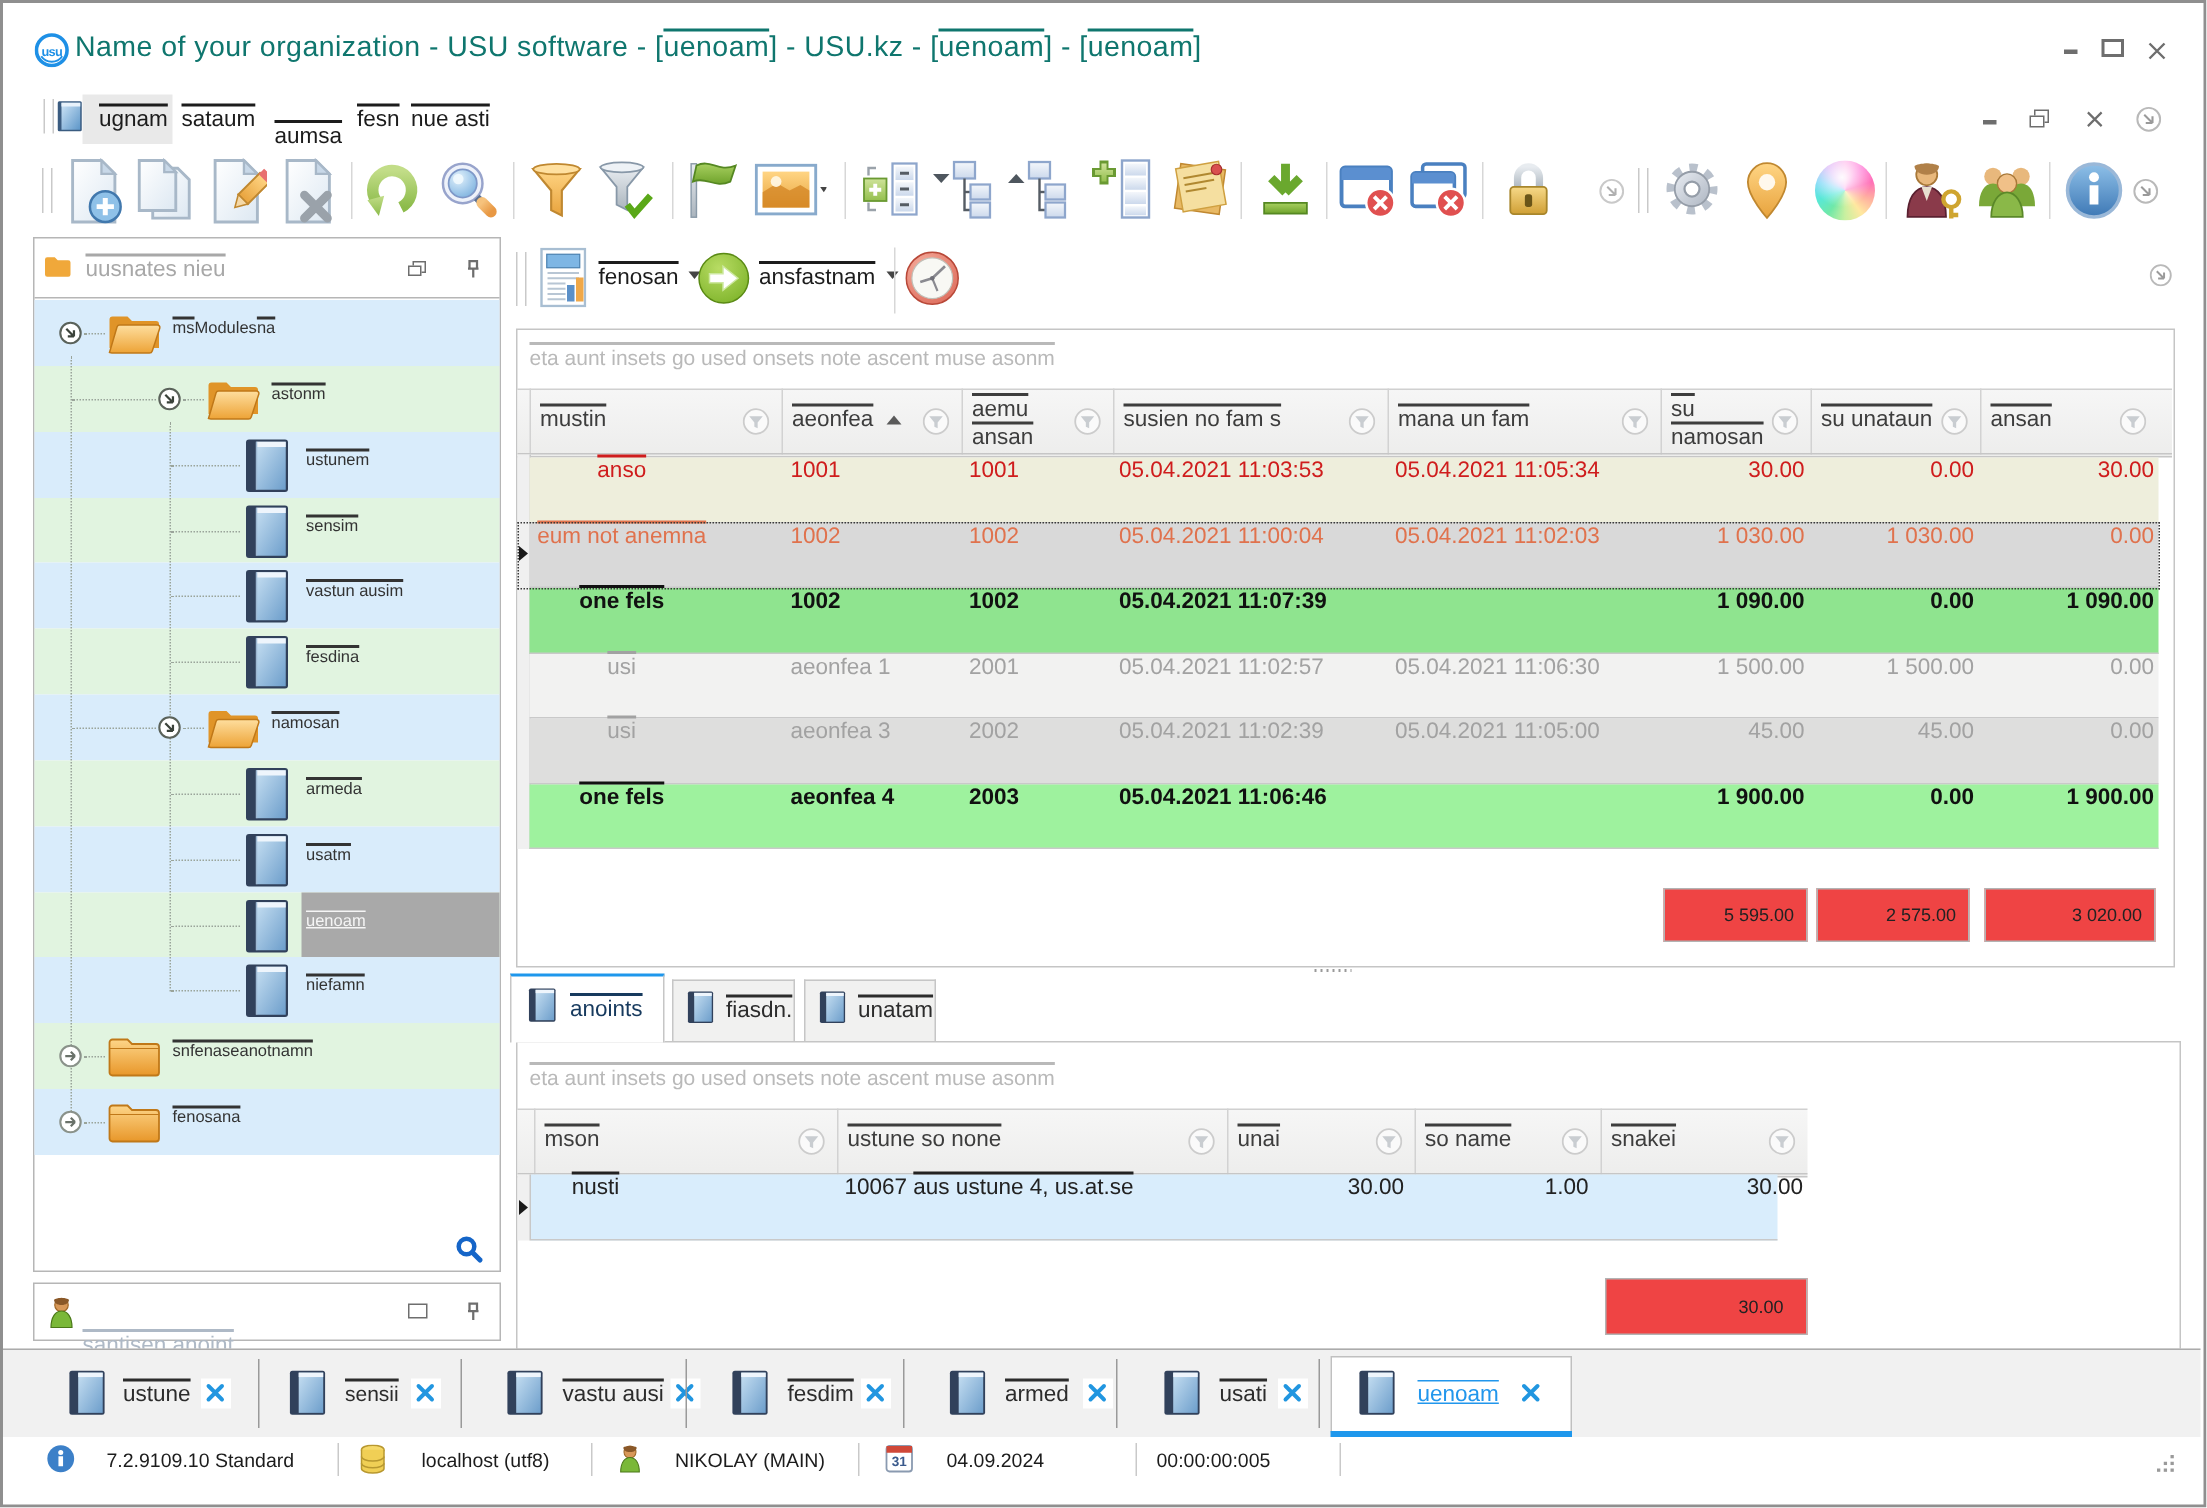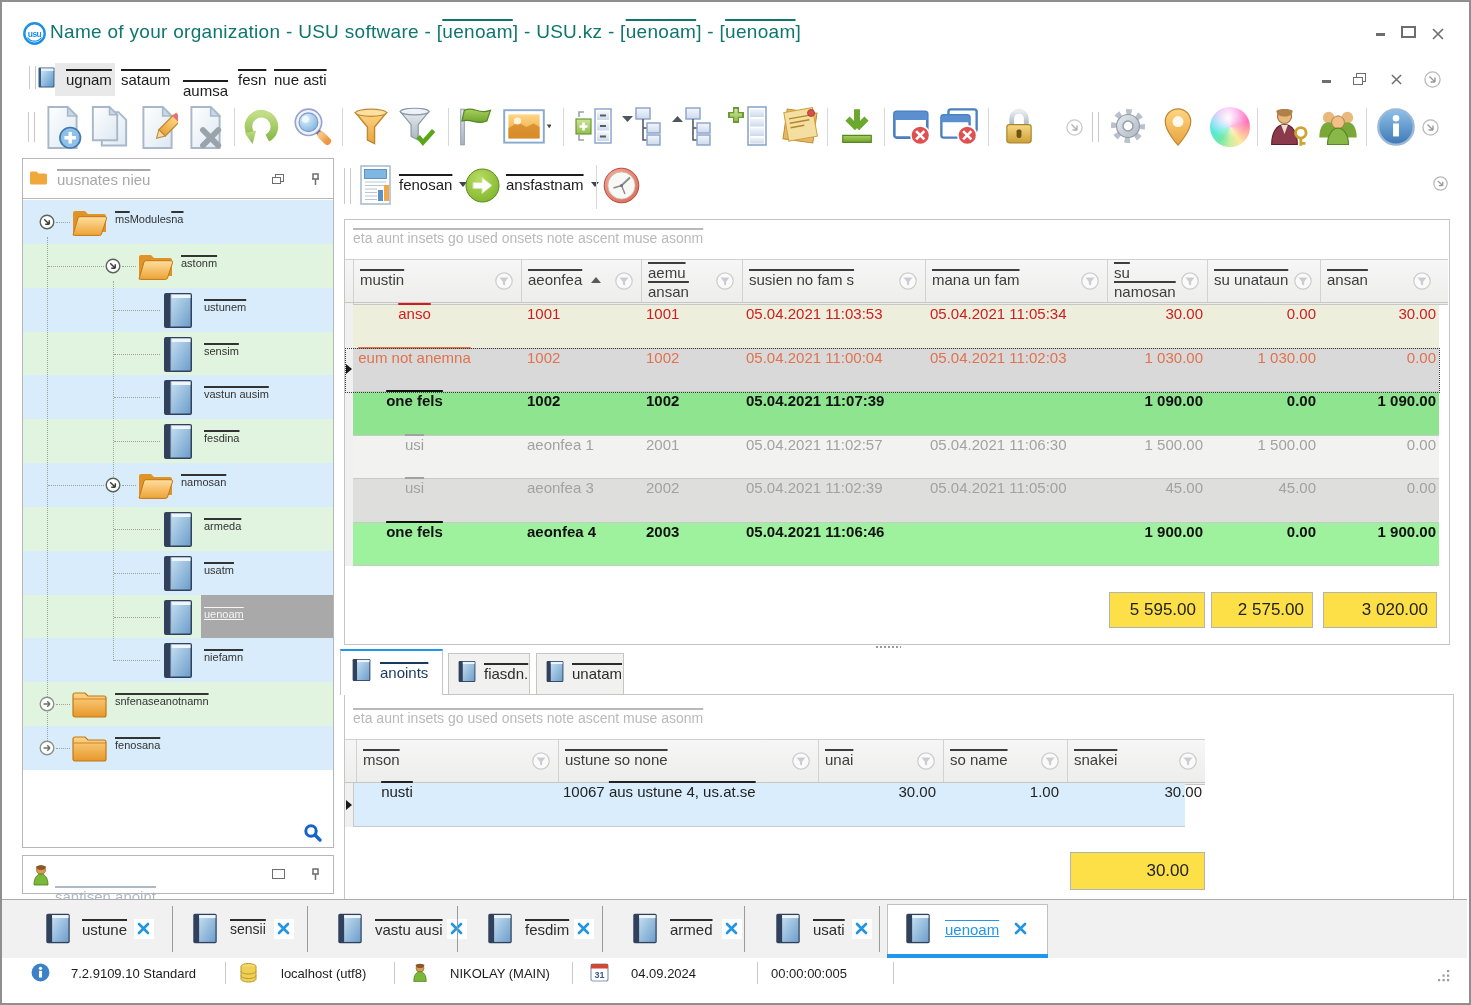--- a/index.html
+++ b/index.html
@@ -18,21 +18,21 @@
 .tblue{background:#d9ecfb;}
 .tgreen{background:#e1f4e0;}
 .tlabel{position:absolute;top:13px;font-size:11px;color:#333;}
 
 .gridbox{border:1px solid #c5c5c5;background:#fff;}
 .ghead{position:absolute;background:linear-gradient(#f6f6f6,#ededec);border-top:1px solid #d0d0d0;border-bottom:1px solid #c6c6c6;}
 .grow{position:absolute;left:0;width:100%;}
 .gcell{position:absolute;top:0;height:100%;font-size:15px;display:flex;}
 .num{justify-content:flex-end;}
 .ctr{justify-content:center;}
-.totbox{position:absolute;border:1px solid #b3b3b3;background:#fde047;font-size:17px;color:#222;display:flex;align-items:center;justify-content:flex-end;padding-right:8px;box-sizing:border-box;}
+.totbox{position:absolute;border:1px solid #b3b3b3;background:#ef4444;font-size:12px;color:#222;display:flex;align-items:center;justify-content:flex-end;padding-right:8px;box-sizing:border-box;}
 .bandtext{font-size:14px;color:#b9b9b9;}
 .statustext{font-size:13px;color:#1c1c1c;}
 </style></head>
 <body>
 <div class="win"></div>
 
 <div id="titlebar">
 <svg class="abs" style="left:23px;top:22px" width="23" height="23" viewBox="0 0 23 23">
       <circle cx="11.5" cy="11.5" r="10.2" fill="none" stroke="#1e90e6" stroke-width="2.4"></circle>
       <text x="11.5" y="15" font-size="8.5" font-weight="bold" fill="#1e90e6" text-anchor="middle" style="letter-spacing:-0.5px">usu</text>

